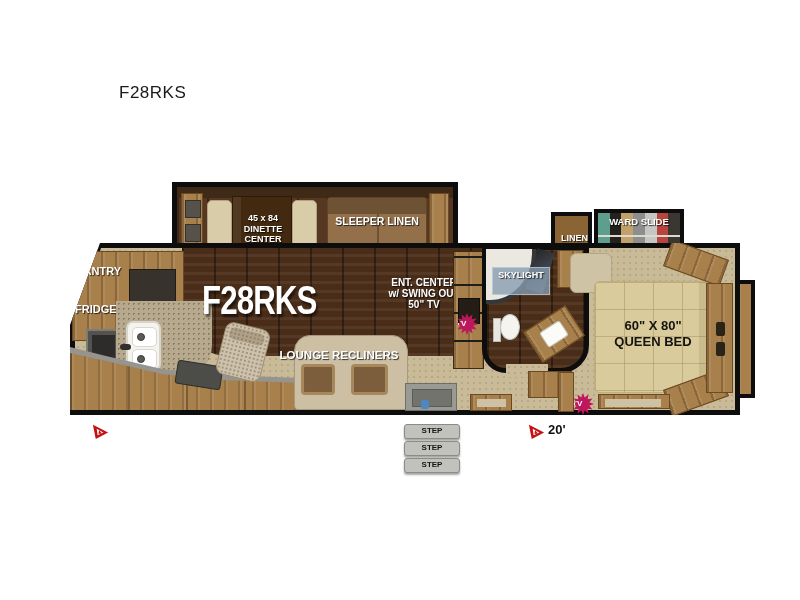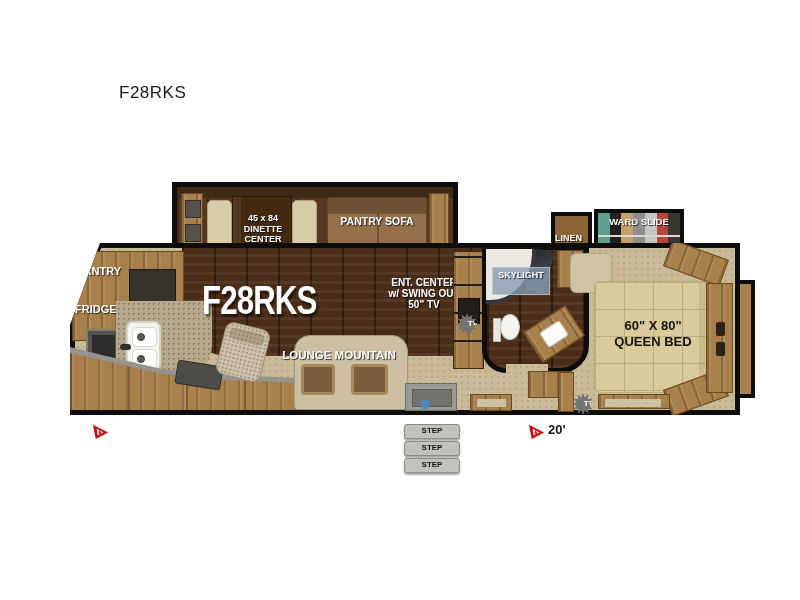--- a/index.html
+++ b/index.html
@@ -34,21 +34,21 @@
     background-image:linear-gradient(90deg,rgba(255,255,255,.08) 0 8px,rgba(0,0,0,0) 8px);border:1px solid #2c1a08;}
   .dinette-label{left:0;top:16px;width:60px;text-align:center;font-size:9px;line-height:10.5px;}
   .sofa{left:150px;top:10px;width:100px;height:62px;background:#93704a;border:1px solid #5f4426;border-radius:4px;}
   .sofa-back{left:0;top:0;width:100%;height:16px;background:#6e5234;}
   .sofa-split{left:49px;top:14px;width:2px;height:48px;background:#6e5234;}
   .sofa-tanfloor{left:150px;top:72px;width:126px;height:26px;}
   .sofa-label{left:142px;top:28px;width:116px;text-align:center;font-size:10.5px;}
 
   
   .linen-box{left:551px;top:212px;width:41px;height:37px;border:4px solid #0d0d0d;background:#8a6434;}
-  .linen-label{left:0;bottom:2px;width:100%;text-align:left;font-size:9px;}
+  .linen-label{left:0;bottom:2px;width:100%;text-align:right;font-size:9px;}
   .ward-box{left:594px;top:209px;width:90px;height:42px;border:4px solid #0d0d0d;background:#b7a888;display:flex;}
   .ward-box .cloth{flex:1;}
   .ward-rod{left:0;top:22px;width:100%;height:2px;background:#ddd9d0;}
   .ward-label{left:-4px;top:3px;width:90px;text-align:center;font-size:9.5px;}
 
   
   .rear-bump{left:733px;top:280px;width:22px;height:118px;border:4px solid #0d0d0d;}
   .main-body{left:70px;top:243px;width:670px;height:172px;background:#0d0d0d;
     clip-path:polygon(30px 0,670px 0,670px 172px,0 172px,0 82px);}
   .main-floor{left:5px;top:5px;width:660px;height:162px;
@@ -130,22 +130,22 @@
   .bed-head{right:0;top:0;width:12px;height:100%;background:rgba(90,70,30,.12);}
   .bed-label{left:0;top:36px;width:100%;text-align:center;font-size:13px;line-height:16px;color:#151310;font-weight:bold;}
   .bedroom-cab-tr{left:596px;top:6px;width:60px;height:28px;transform:rotate(20deg);}
   .bedroom-cab-br{left:596px;top:136px;width:60px;height:28px;transform:rotate(-20deg);}
   .dresser{left:636px;top:40px;width:27px;height:110px;}
   .dresser-handle{left:9px;width:9px;height:14px;background:#2b2218;border-radius:2px;}
   .bed-bench{left:528px;top:151px;width:72px;height:15px;}
   .bedroom-cab-left{left:488px;top:129px;width:16px;height:40px;}
 
   
-  .tv-badge{width:22px;height:22px;background:#737373;color:#fff;font-size:8px;font-weight:bold;
-    line-height:22px;text-align:right;
+  .tv-badge{width:22px;height:22px;background:#be185d;color:#fff;font-size:8px;font-weight:bold;
+    line-height:22px;text-align:left;
     clip-path:polygon(100% 50%,79% 57.8%,93.3% 75%,71.2% 71.2%,75% 93.3%,57.8% 79%,50% 100%,42.2% 79%,25% 93.3%,28.8% 71.2%,6.7% 75%,21% 57.8%,0% 50%,21% 42.2%,6.7% 25%,28.8% 28.8%,25% 6.7%,42.2% 21%,50% 0%,57.8% 21%,75% 6.7%,71.2% 28.8%,93.3% 25%,79% 42.2%);}
   .tv1{left:386px;top:70px;}
   .tv2{left:502px;top:150px;}
 
   .steps{left:404px;top:424px;width:54px;}
   .step{width:54px;height:13px;margin-bottom:2px;background:#c2c2bd;border:1px solid #8c8c86;border-radius:3px;
     font-size:8px;font-weight:bold;color:#151515;text-align:center;line-height:12px;
     box-shadow:0 2px 2px rgba(0,0,0,.35);}
   .flag-a{width:19px;height:19px;}
   .flag-left{left:91px;top:422px;}
@@ -175,21 +175,21 @@
         <div>DINETTE</div>
         <div>CENTER</div>
       </div>
     </div>
     <div class="abs dinette-bench" style="left:115px"></div>
     <div class="abs sofa-tanfloor tan"></div>
     <div class="abs sofa">
       <div class="abs sofa-back"></div>
       <div class="abs sofa-split"></div>
     </div>
-    <div class="abs sofa-label label-white">PANTRY SOFA</div>
+    <div class="abs sofa-label label-white">SLEEPER LINEN</div>
     <div class="abs slide-endcab-r wood-cab"></div>
   </div>
 
   <div class="abs linen-box">
     <div class="abs linen-label label-white">LINEN</div>
   </div>
   <div class="abs ward-box">
     <div class="cloth" style="background:#5e9e8e"></div>
     <div class="cloth" style="background:#23211e"></div>
     <div class="cloth" style="background:#c2a06a"></div>
@@ -237,21 +237,21 @@
     </div>
     <div class="abs ent-cabinets">
       <div class="abs ent-shelf"></div>
     </div>
     <div class="abs tv-badge tv1">TV</div>
 
     <div class="abs lounge-platform">
       <div class="abs lounge-seat" style="left:6px"></div>
       <div class="abs lounge-seat" style="left:56px;width:37px"></div>
     </div>
-    <div class="abs lounge-label label-white">LOUNGE MOUNTAIN</div>
+    <div class="abs lounge-label label-white">LOUNGE RECLINERS</div>
 
     <div class="abs entry-door">
       <div class="abs entry-door-inner">
         <div class="abs entry-handle"></div>
       </div>
     </div>
 
     <div class="abs bathroom wood-floor">
       <div class="abs shower-glass"></div>
       <div class="abs shower"></div>

